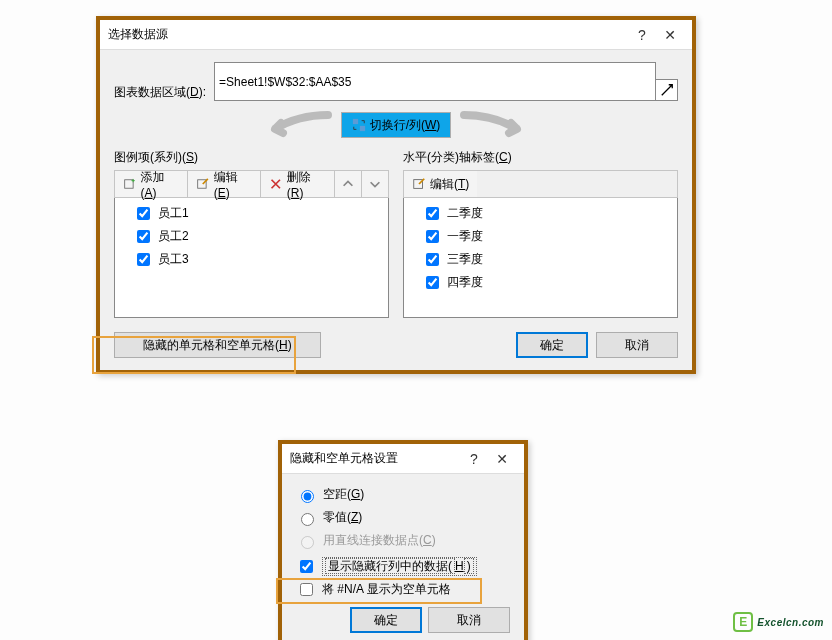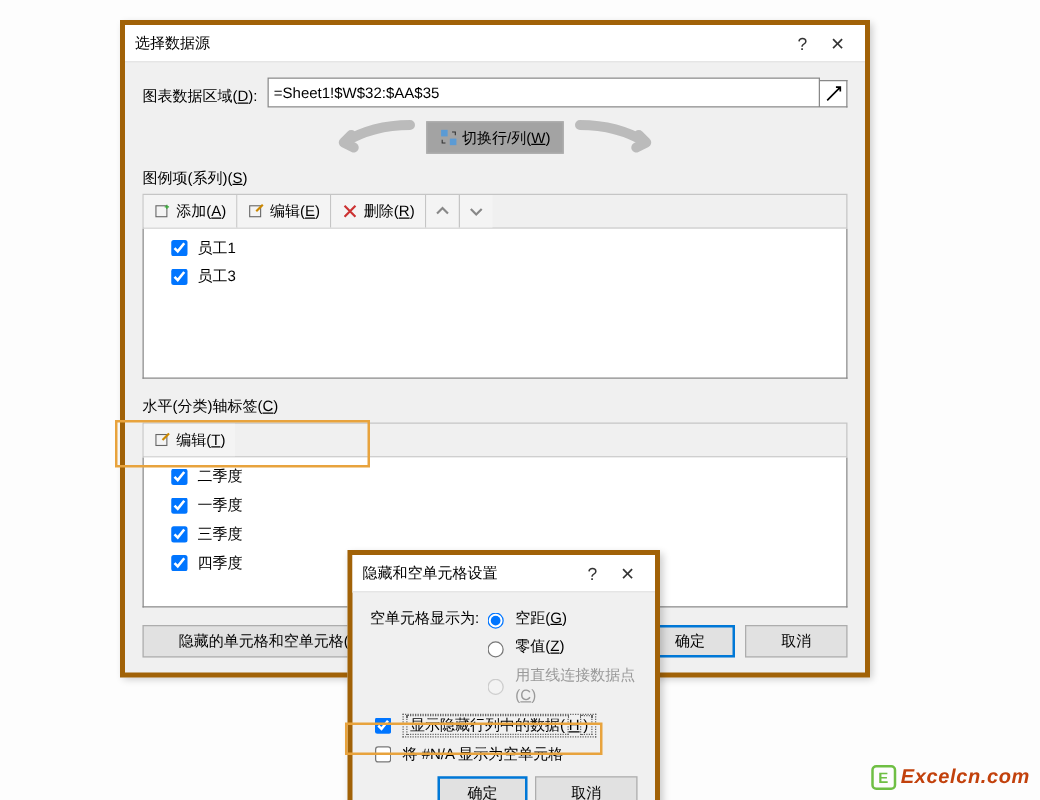--- a/index.html
+++ b/index.html
@@ -6,27 +6,27 @@
   body { margin: 0; background: #fdfdfd; width: 832px; height: 640px; position: relative; }
   .dialog { position: absolute; background: #f0f0f0; border: 4px solid #a16207; box-shadow: 2px 2px 6px rgba(0,0,0,0.2); }
   .dialog1 { left: 96px; top: 16px; width: 600px; }
   .dialog2 { left: 278px; top: 440px; width: 250px; }
   .titlebar { display: flex; align-items: center; padding: 6px 8px; background: #fff; border-bottom: 1px solid #ddd; }
   .titlebar .title { flex: 1; font-weight: normal; }
   .titlebar .tbtn { width: 28px; text-align: center; font-size: 14px; color: #333; cursor: default; }
   .body { padding: 12px 14px; }
   .row { display: flex; align-items: flex-end; margin-bottom: 10px; }
   .row label { margin-right: 8px; }
-  .range-input { flex: 1; height: 24px; border: 1px solid #888; background: #fff; padding: 2px 4px; display: flex; align-items: center; }
+  .range-input { flex: 1; height: 39px; border: 1px solid #888; background: #fff; padding: 2px 4px; display: flex; align-items: center; }
   .range-btn { width: 22px; height: 22px; border: 1px solid #888; border-left: none; background: #fff; display: flex; align-items: center; justify-content: center; }
   .swap-row { display: flex; align-items: center; justify-content: center; margin: 6px 0 10px; gap: 8px; }
   .arrow { width: 70px; height: 28px; position: relative; }
   .arrow svg { width: 100%; height: 100%; }
-  .swap-btn { border: 1px solid #adadad; background: #a3a3a3; padding: 4px 10px; display: flex; align-items: center; gap: 4px; height: 26px; }
-  .cols { display: flex; gap: 14px; flex-direction: column; }
+  .swap-btn { border: 1px solid #adadad; background: #0ea5e9; padding: 4px 10px; display: flex; align-items: center; gap: 4px; height: 26px; }
+  .cols { display: flex; gap: 14px; }
   .col { flex: 1; }
   .col-label { margin-bottom: 4px; display: block; }
   .toolbar { display: flex; border: 1px solid #c5c5c5; }
   .tbutton { display: flex; align-items: center; gap: 4px; padding: 4px 8px; border-right: 1px solid #c5c5c5; background: #f4f4f4; height: 26px; }
   .tbutton:last-child { border-right: none; }
   .tbutton.sm { padding: 4px 6px; }
   .listbox { border: 1px solid #888; background: #fff; height: 120px; padding: 4px 6px; overflow: auto; border-top: none; }
   .listbox .item { display: flex; align-items: center; gap: 8px; padding: 3px 16px; }
   .listbox .item input[type=checkbox] { margin: 0; }
   .bottom-row { display: flex; align-items: center; margin-top: 14px; gap: 8px; }
@@ -41,21 +41,21 @@
   .d2-label { width: 100px; }
   .radios { display: flex; flex-direction: column; gap: 6px; }
   .radios label { display: flex; align-items: center; gap: 6px; }
   .radios label.disabled { color: #999; }
   .chk { display: flex; align-items: center; gap: 6px; margin: 4px 0; }
   .chk.boxed span { border: 1px dotted #666; padding: 0 2px; }
   .d2-buttons { display: flex; justify-content: flex-end; gap: 6px; margin-top: 8px; }
   svg.icon { width: 14px; height: 14px; }
   .watermark { position: absolute; right: 8px; bottom: 8px; display: flex; align-items: center; gap: 4px; }
   .wm-badge { width: 20px; height: 20px; border: 2px solid #6fbf44; border-radius: 4px; display: flex; align-items: center; justify-content: center; color: #6fbf44; font-weight: bold; font-size: 12px; }
-  .wm-text { color: #c2410c; font-weight: bold; font-style: italic; font-size: 16px; letter-spacing: 0.5px; }
+  .wm-text { color: #14532d; font-weight: bold; font-style: italic; font-size: 10px; letter-spacing: 0.5px; }
   u { text-decoration: underline; }
 </style>
 </head>
 <body>
 
 <div class="dialog dialog1">
   <div class="titlebar">
     <span class="title">选择数据源</span>
     <span class="tbtn">?</span>
     <span class="tbtn">✕</span>
@@ -129,20 +129,24 @@
               </svg>
           </div>
         </div>
         <div class="listbox" id="legend-list">
             <div class="item">
               <input type="checkbox" checked="" style="">
               <span>员工1</span>
             </div>
             <div class="item">
               <input type="checkbox" checked="" style="">
+              <span>员工2</span>
+            </div>
+            <div class="item">
+              <input type="checkbox" checked="" style="">
               <span>员工3</span>
             </div>
           </div>
       </div>
 
       <div class="col">
         <span class="col-label"><span>水平(分类)轴标签(</span><u>C</u><span>)</span></span>
         <div class="toolbar">
           <div class="tbutton">
             <svg class="icon" viewBox="0 0 16 16">
@@ -185,21 +189,20 @@
 <div class="highlight hl1"></div>
 
 <div class="dialog dialog2">
   <div class="titlebar">
     <span class="title">隐藏和空单元格设置</span>
     <span class="tbtn">?</span>
     <span class="tbtn">✕</span>
   </div>
   <div class="d2-body">
     <div class="d2-row">
-      <div class="d2-label">空单元格显示为:</div>
       <div class="radios">
         <label>
             <input type="radio" name="ec" checked="" style="">
             <span><span>空距(</span><u>G</u><span>)</span></span>
           </label>
         <label>
             <input type="radio" name="ec" style="">
             <span><span>零值(</span><u>Z</u><span>)</span></span>
           </label>
         <label class="disabled">

